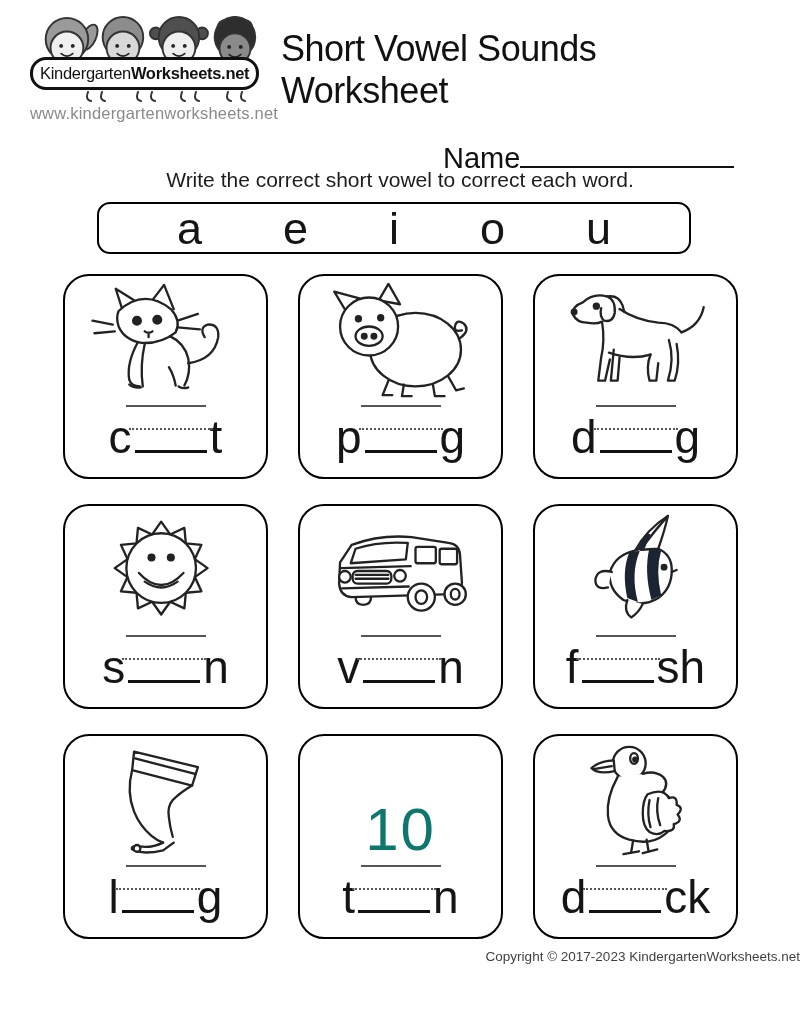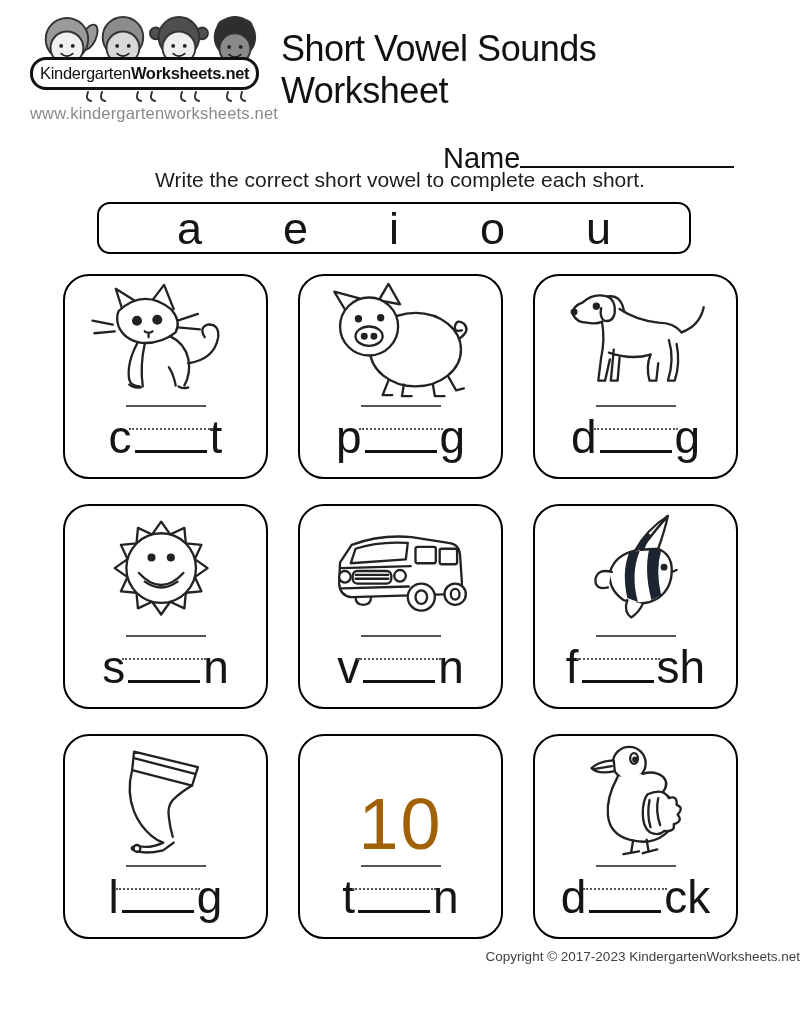--- a/index.html
+++ b/index.html
@@ -43,21 +43,21 @@
     display:grid; grid-template-columns:repeat(3,205px);
     column-gap:30px; row-gap:25px; margin:20px 0 0 63px;
   }
   .card {
     width:205px; height:205px; border:2.5px solid #000; border-radius:26px;
     display:flex; flex-direction:column; align-items:center; padding-top:6px;
     background:#fff;
   }
   .card-image { height:118px; display:flex; align-items:flex-end; justify-content:center; }
   .card-image svg { display:block; }
-  .ten-text { font-size:72px; line-height:0.98; color:#a16207; letter-spacing:2px; }
+  .ten-text { font-size:60px; line-height:0.98; color:#0f766e; letter-spacing:2px; }
   .picture-rule { width:80px; border-top:2.5px solid #555; margin-top:5px; }
   .word { display:flex; align-items:baseline; font-size:46px; line-height:1; gap:3px; margin-top:7px; color:#151515; }
   .blank { display:inline-block; width:72px; height:25px; border-bottom:3px solid #111; position:relative; }
   .blank::before {
     content:""; position:absolute; top:0; left:-6px; right:-6px;
     border-top:2px dotted #555;
   }
 
   
   .footer { text-align:right; margin-top:9px; font-size:13.5px; color:#3f3f3f; line-height:1.4; }
@@ -126,21 +126,21 @@
     </div>
 
     <div class="title-col">
       <div class="page-title">Short Vowel Sounds Worksheet</div>
       <div class="name-row">
         <span>Name</span><span class="name-line"></span>
       </div>
     </div>
   </div>
 
-  <div class="instruction">Write the correct short vowel to complete each short.</div>
+  <div class="instruction">Write the correct short vowel to correct each word.</div>
 
   <div class="vowel-strip">
       <span class="vowel">a</span>
       <span class="vowel">e</span>
       <span class="vowel">i</span>
       <span class="vowel">o</span>
       <span class="vowel">u</span>
     </div>
 
   <div class="grid">

